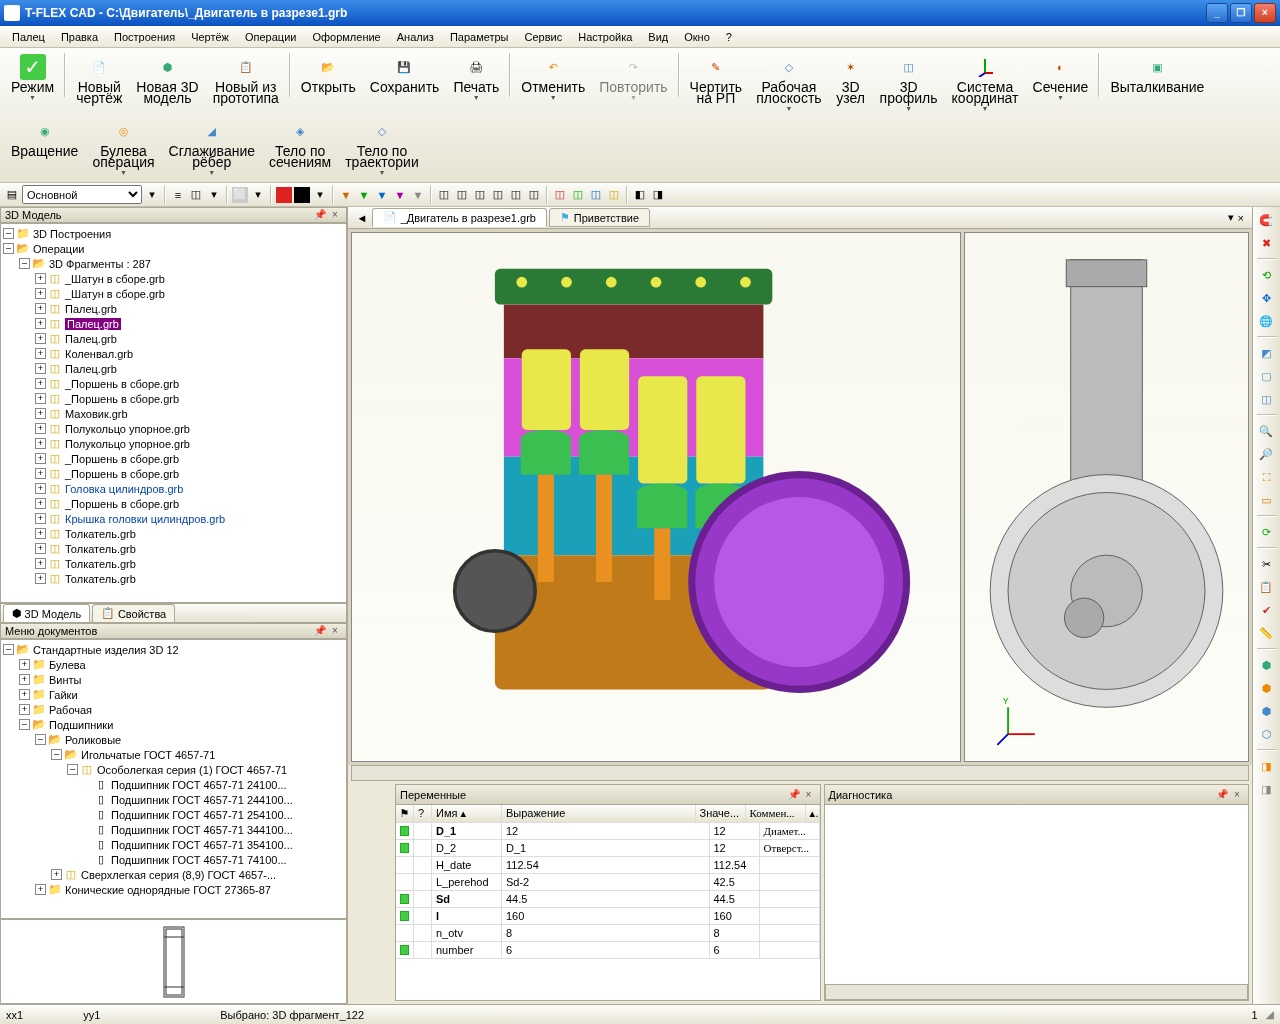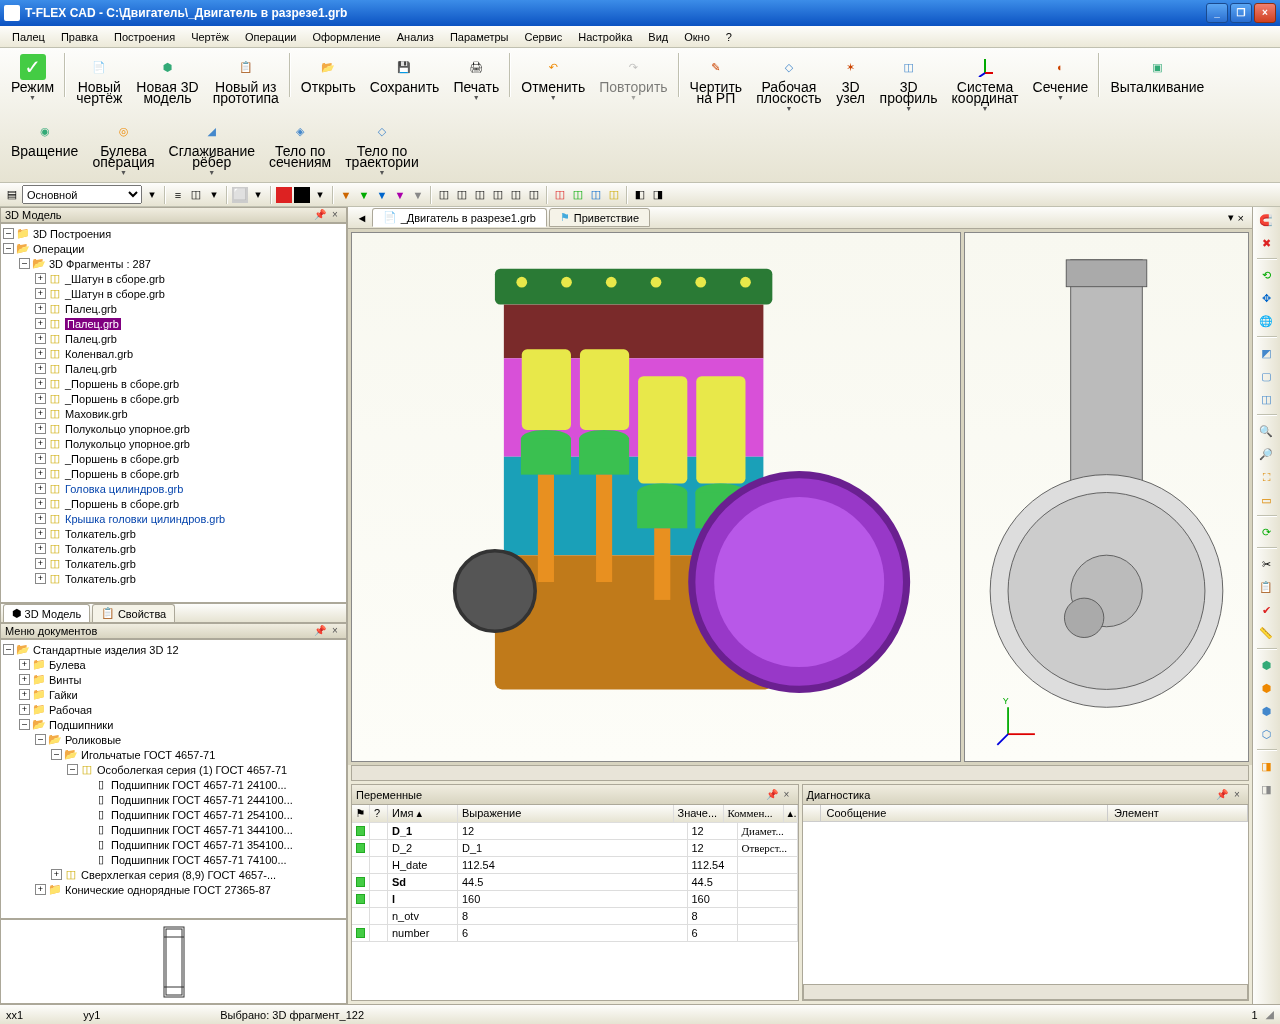--- a/index.html
+++ b/index.html
@@ -38,21 +38,21 @@
 .preview-panel { height: 110px; background: #fff; border: 1px solid #aca899; display: flex; align-items: center; justify-content: center; }
 .center-col { flex: 1; display: flex; flex-direction: column; min-width: 0; }
 .doc-tabs { height: 22px; background: linear-gradient(#fdfdfb,#e6e3d2); display: flex; align-items: center; padding: 0 4px; border-bottom: 1px solid #aca899; }
 .doc-tabs .dtab { padding: 2px 10px; border: 1px solid #aca899; background: #f5f3e8; margin-right: 2px; cursor: pointer; border-radius: 3px 3px 0 0; display:flex; align-items:center; gap:4px; }
 .doc-tabs .dtab.active { background: #fff; border-bottom: 1px solid #fff; }
 .doc-tabs .spacer { flex: 1; }
 .viewports { flex: 1; display: flex; gap: 3px; padding: 3px; background: #d8d4c0; min-height: 0; }
 .viewport { flex: 1; background: linear-gradient(#f8f8f0,#fdfdf8); border: 1px solid #888; position: relative; overflow: hidden; }
 .viewport.two { flex: 0 0 285px; }
 .scroll-h { height: 16px; background: #e8e4d8; border: 1px solid #aca899; margin: 0 3px 3px; }
-.bottom-panels { height: 220px; display: flex; gap: 3px; padding: 0 3px 3px; }
+.bottom-panels { height: 220px; display: flex; gap: 3px; padding: 0 3px 3px; margin-left: 44px; }
 .bpanel { flex: 1; display: flex; flex-direction: column; border: 1px solid #aca899; background: #fff; }
 .bpanel .panel-title { border: none; border-bottom: 1px solid #aca899; }
 .var-header, .var-row { display: flex; border-bottom: 1px solid #ddd; }
 .var-header { background: linear-gradient(#fdfdfb,#e6e3d2); font-size: 11px; }
 .var-cell { padding: 2px 4px; border-right: 1px solid #ddd; overflow: hidden; white-space: nowrap; text-overflow: ellipsis; }
 .vc-flag { width: 18px; display:flex; align-items:center; justify-content:center; }
 .vc-q { width: 18px; }
 .vc-name { width: 70px; }
 .vc-expr { flex: 1; }
 .vc-val { width: 50px; }
@@ -621,20 +621,28 @@
               <div class="var-cell vc-expr">D_1</div>
               <div class="var-cell vc-val">12</div>
               <div class="var-cell vc-comm">Отверст...</div>
             </div>
             <div class="var-row">
               <div class="var-cell vc-flag"></div>
               <div class="var-cell vc-q"></div>
               <div class="var-cell vc-name" style="">H_date</div>
               <div class="var-cell vc-expr">112.54</div>
               <div class="var-cell vc-val">112.54</div>
+              <div class="var-cell vc-comm"></div>
+            </div>
+            <div class="var-row">
+              <div class="var-cell vc-flag"></div>
+              <div class="var-cell vc-q"></div>
+              <div class="var-cell vc-name" style="">L_perehod</div>
+              <div class="var-cell vc-expr">Sd-2</div>
+              <div class="var-cell vc-val">42.5</div>
               <div class="var-cell vc-comm"></div>
             </div>
             <div class="var-row">
               <div class="var-cell vc-flag">
                 <div class="flag-g"></div>
               </div>
               <div class="var-cell vc-q"></div>
               <div class="var-cell vc-name" style="font-weight:bold">Sd</div>
               <div class="var-cell vc-expr">44.5</div>
               <div class="var-cell vc-val">44.5</div>
@@ -670,25 +678,20 @@
             </div>
           </div>
       </div>
       <div class="bpanel">
         <div class="panel-title">
             <span>Диагностика</span>
             <span class="spacer"></span>
             <span class="pin">📌</span>
             <span class="x">×</span>
           </div>
-        <div class="diag-header">
-          <div style="width:18px">&nbsp;</div>
-          <div style="flex:1">Сообщение</div>
-          <div style="width:140px">Элемент</div>
-        </div>
         <div style="flex:1"></div>
         <div class="scroll-h" style="margin:0"></div>
       </div>
     </div>
   </div>
 
   <div class="right-toolbar">
     <div class="ric" style="color:#d22">🧲</div>
     <div class="ric" style="color:#d22">✖</div>
     <div class="rsep"></div>

